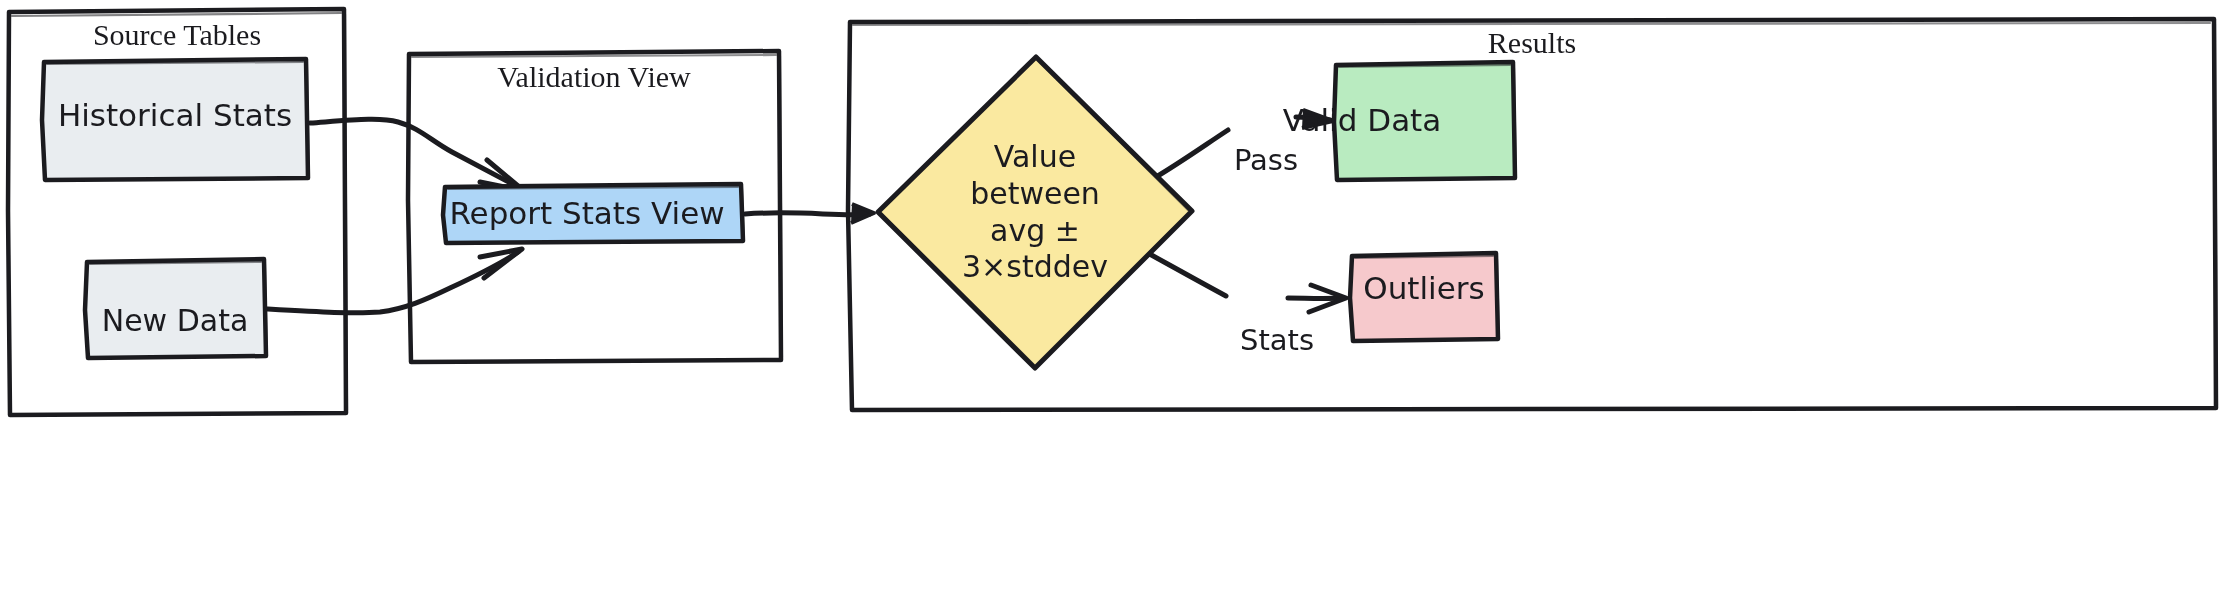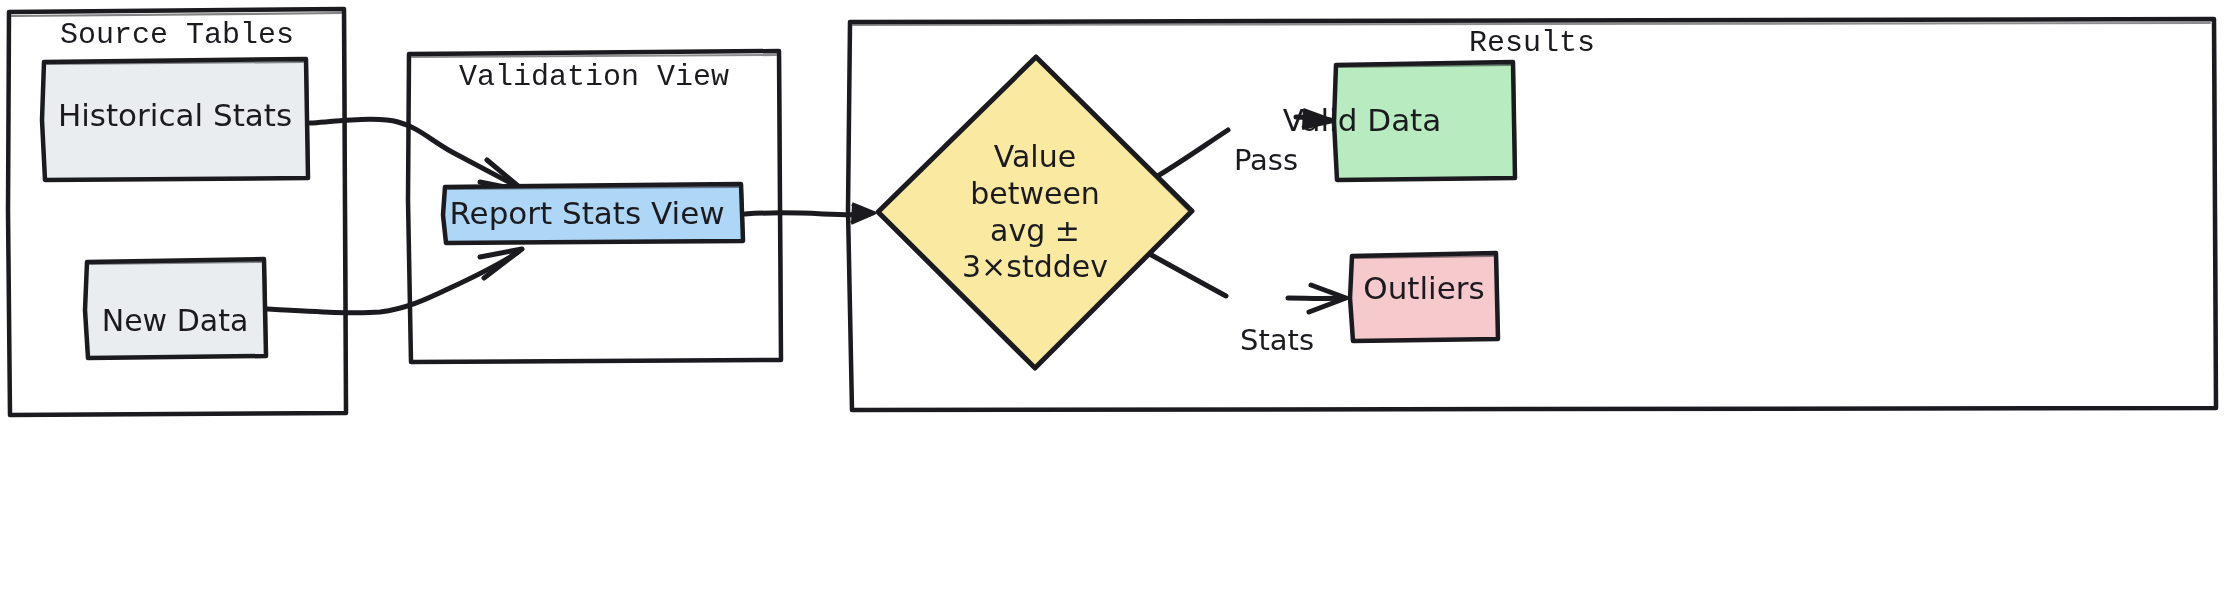--- a/index.html
+++ b/index.html
@@ -33,21 +33,21 @@
     text-align: center;
     color: #1b1b1f;
     font-family: "DejaVu Sans", sans-serif;
     pointer-events: none;
     line-height: 1.22;
     white-space: pre-line;
   }
   .group-title {
     position: absolute;
     color: #1b1b1f;
-    font-family: Liberation Mono, monospace;
+    font-family: Liberation Serif, serif;
     font-size: 30px;
     text-align: center;
     pointer-events: none;
   }
   .edge-label {
     position: absolute;
     color: #1b1b1f;
     font-family: "DejaVu Sans", sans-serif;
     font-size: 29px;
     text-align: center;

